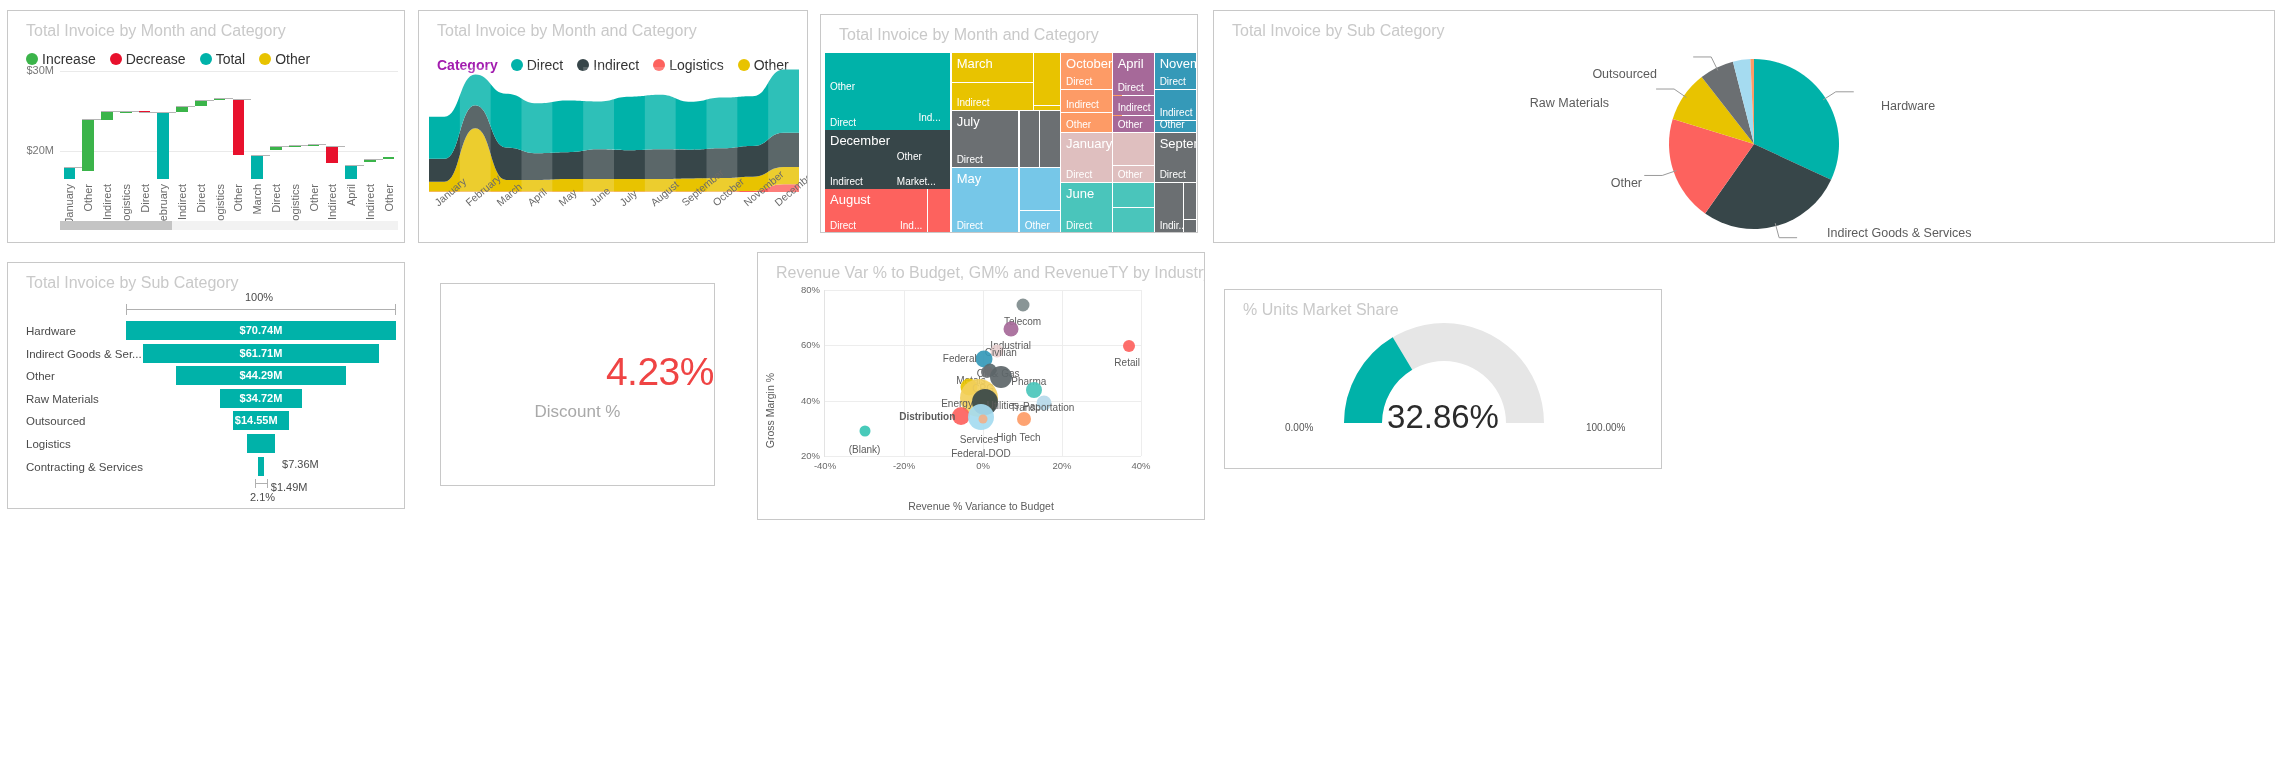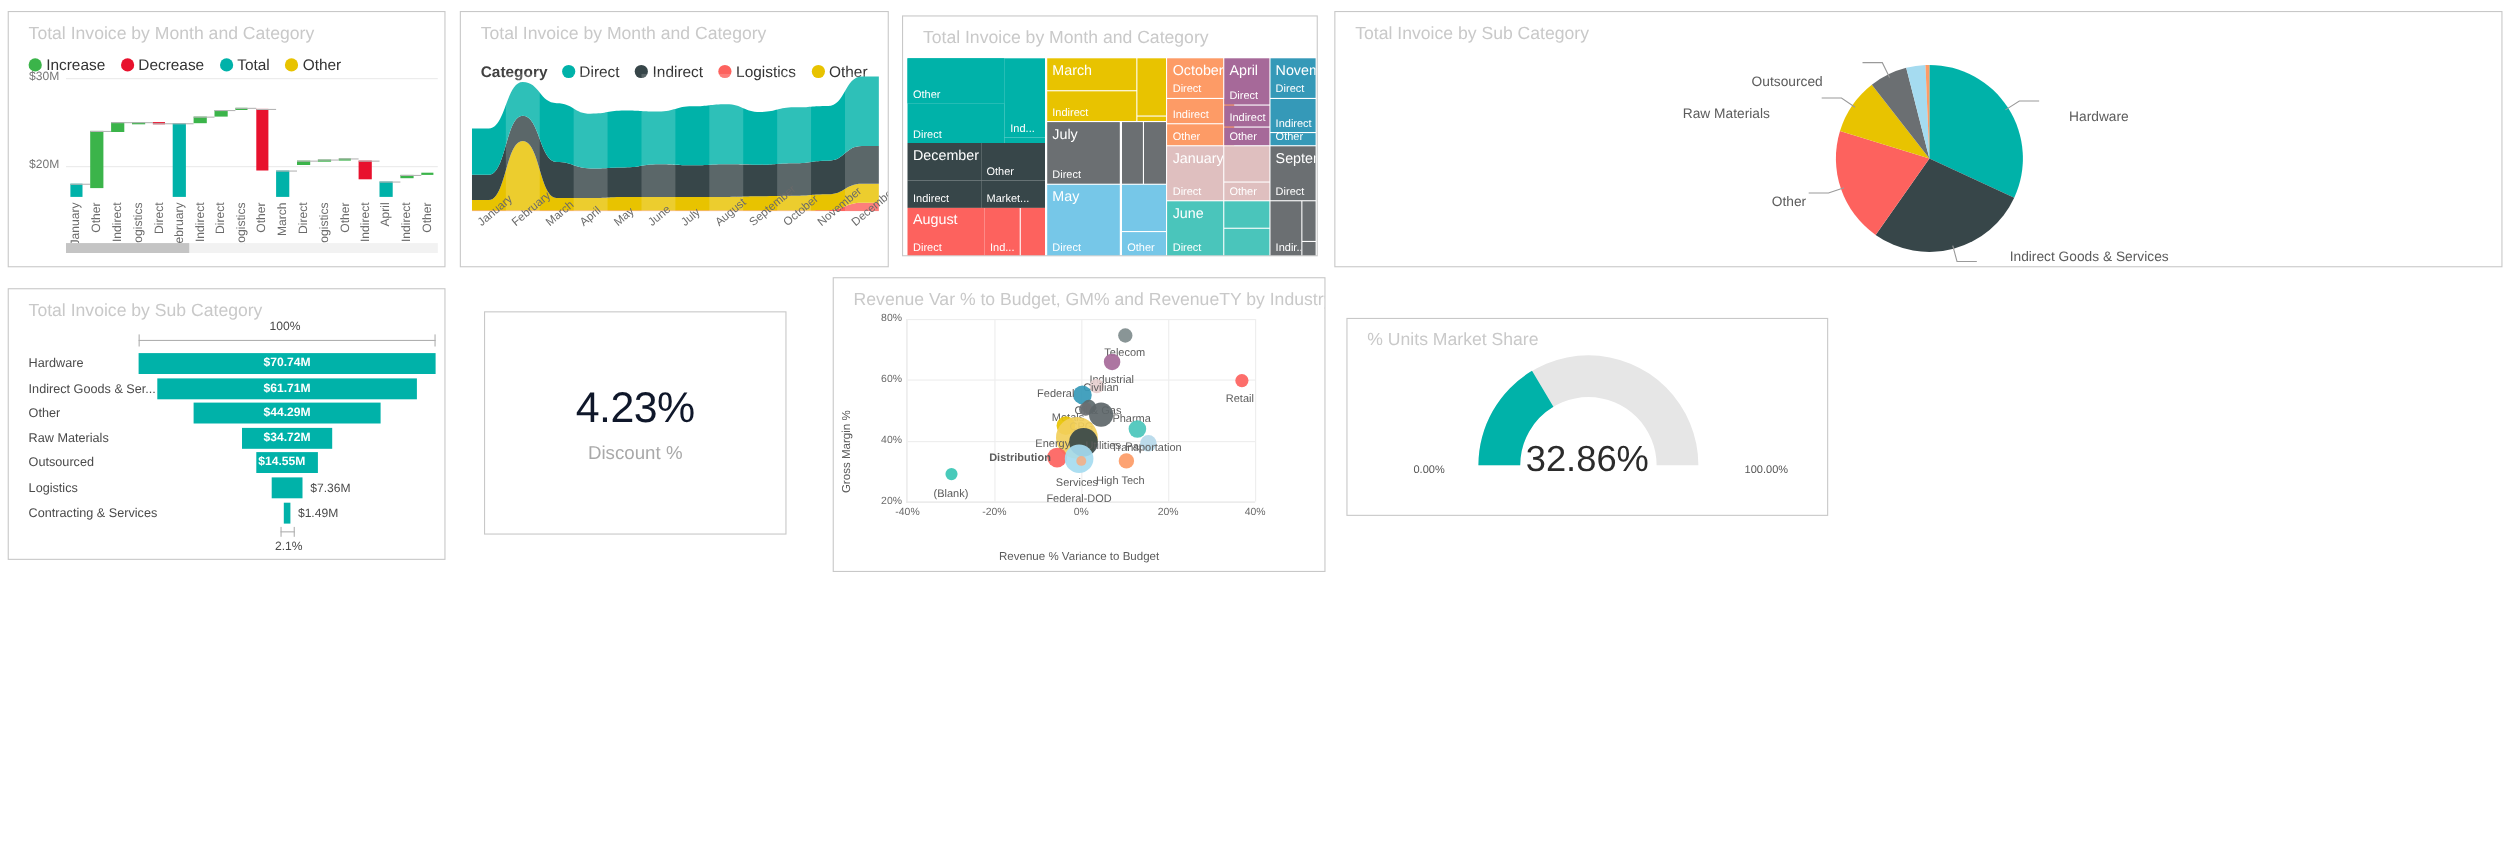--- a/index.html
+++ b/index.html
@@ -49,21 +49,21 @@
     margin-right: 9px;
   }
   .legend-dot {
     width: 12px;
     height: 12px;
     border-radius: 50%;
     display: inline-block;
   }
   .legend-title {
     font-weight: bold;
-    color: #404040;
+    color: #a21caf;
     margin-right: 8px;
   }
 
   
   #panel-waterfall { left: 7px; top: 10px; width: 398px; height: 233px; }
   .wf-plot { position: absolute; left: 52px; top: 60px; width: 338px; height: 110px; }
   .wf-gridline { position: absolute; left: 0; width: 100%; height: 1px; background: #eaeaea; }
   .wf-axlabel {
     position: absolute; right: 100%; margin-right: 6px;
     font-size: 11px; color: #777; transform: translateY(-7px); white-space: nowrap;
@@ -109,30 +109,30 @@
   
   #panel-funnel { left: 7px; top: 262px; width: 398px; height: 247px; }
   .fn-name {
     position: absolute; left: 18px; font-size: 11.5px; color: #4a4a4a; white-space: nowrap;
   }
   .fn-bar { position: absolute; background: #00b2a9; }
   .fn-inval {
     position: absolute; font-size: 11px; font-weight: bold; color: #fff;
     width: 100%; text-align: center; line-height: 1;
   }
-  .fn-outval { position: absolute; font-size: 11px; color: #4a4a4a; white-space: nowrap; }
+  .fn-outval { position: absolute; font-size: 11px; color: #4a4a4a; white-space: nowrap; margin-top: 20px; }
   .fn-ruler { position: absolute; height: 1px; background: #b0b0b0; }
   .fn-tickL, .fn-tickR { position: absolute; width: 1px; background: #b0b0b0; }
   .fn-pct { position: absolute; font-size: 11px; color: #4a4a4a; white-space: nowrap; }
 
   
   #panel-card { left: 440px; top: 283px; width: 275px; height: 203px; }
   .card-value {
-    position: absolute; left: 0; width: 100%; top: 66px; text-align: center;
-    font-size: 39px; color: #0f172a; font-family: "Liberation Sans", sans-serif;
+    position: absolute; left: 0; width: 100%; top: 66px; text-align: right;
+    font-size: 39px; color: #ef4444; font-family: "Liberation Sans", sans-serif;
     letter-spacing: -0.5px;
   }
   .card-label {
     position: absolute; left: 0; width: 100%; top: 118px; text-align: center;
     font-size: 17px; color: #a9a9a9;
   }
 
   
   #panel-scatter { left: 757px; top: 252px; width: 448px; height: 268px; }
   .sc-plot {

